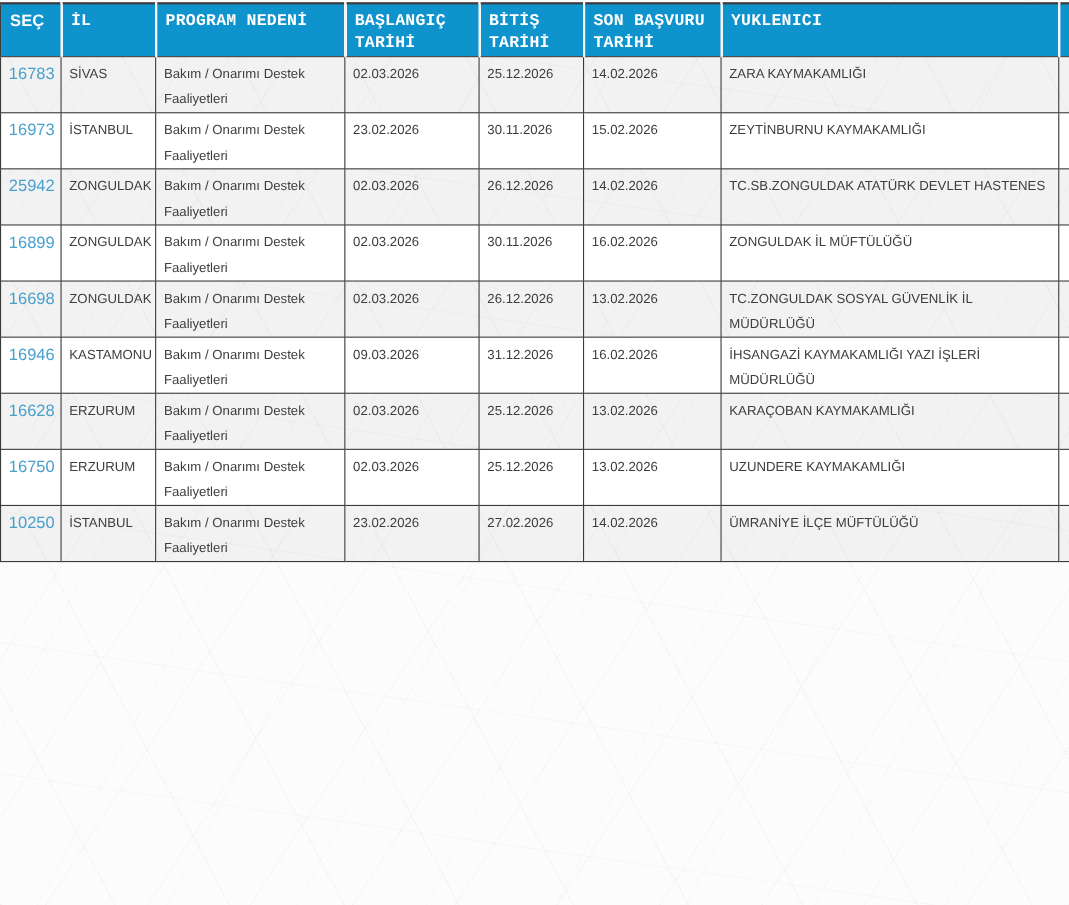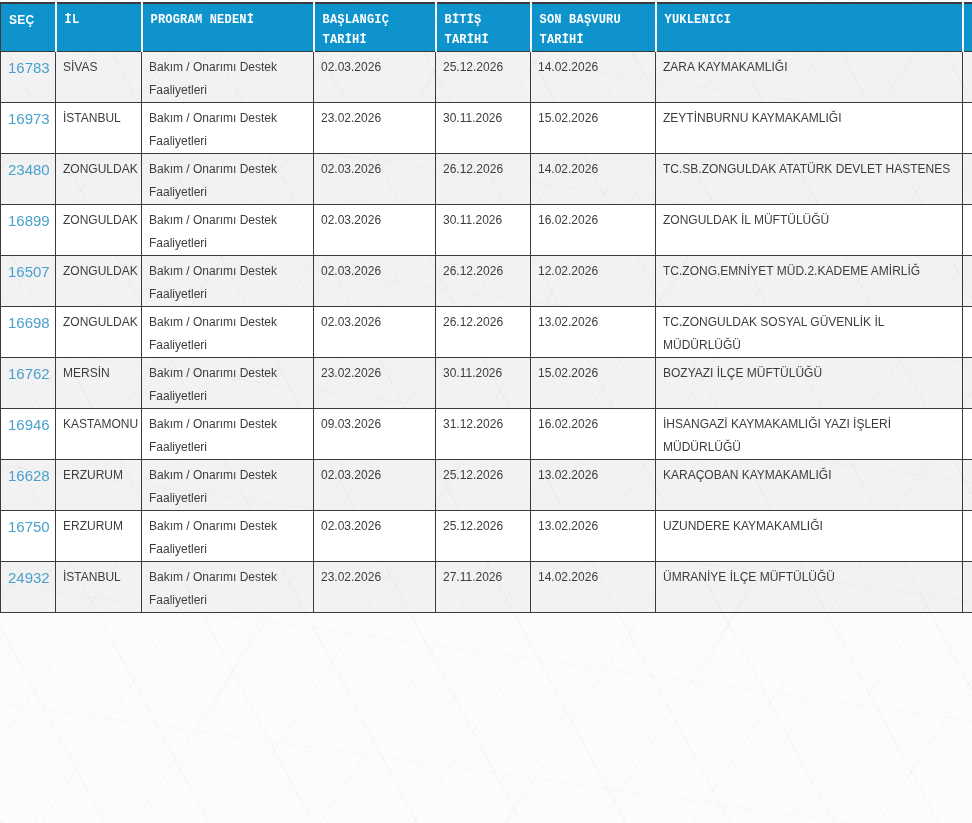--- a/index.html
+++ b/index.html
@@ -35,21 +35,21 @@
   col.c3 { width: 172px; }
   col.c4 { width: 122px; }
   col.c5 { width: 95px; }
   col.c6 { width: 125px; }
   col.c7 { width: 307px; }
   col.c8 { width: 10px; }
 
   thead th {
     background: var(--header-bg);
     color: var(--header-text);
-    font-size: 12px;
+    font-size: 15px;
     font-weight: bold;
     text-align: left;
     vertical-align: top;
     box-sizing: border-box;
     height: 48px;
     padding: 6px 6px 0 8px;
     line-height: 20px;
     letter-spacing: 0.2px;
     overflow: hidden;
   }
@@ -121,67 +121,47 @@
     <td><a class="id-link">16973</a></td>
     <td>İSTANBUL</td>
     <td>Bakım / Onarımı Destek Faaliyetleri</td>
     <td>23.02.2026</td>
     <td>30.11.2026</td>
     <td>15.02.2026</td>
     <td>ZEYTİNBURNU KAYMAKAMLIĞI</td>
     <td class="c-stub"></td>
   </tr>
       <tr>
-    <td><a class="id-link">23480</a></td>
+    <td><a class="id-link">25942</a></td>
     <td>ZONGULDAK</td>
     <td>Bakım / Onarımı Destek Faaliyetleri</td>
     <td>02.03.2026</td>
     <td>26.12.2026</td>
     <td>14.02.2026</td>
     <td>TC.SB.ZONGULDAK ATATÜRK DEVLET HASTENES</td>
     <td class="c-stub"></td>
   </tr>
       <tr>
     <td><a class="id-link">16899</a></td>
     <td>ZONGULDAK</td>
     <td>Bakım / Onarımı Destek Faaliyetleri</td>
     <td>02.03.2026</td>
     <td>30.11.2026</td>
     <td>16.02.2026</td>
     <td>ZONGULDAK İL MÜFTÜLÜĞÜ</td>
     <td class="c-stub"></td>
   </tr>
       <tr>
-    <td><a class="id-link">16507</a></td>
-    <td>ZONGULDAK</td>
-    <td>Bakım / Onarımı Destek Faaliyetleri</td>
-    <td>02.03.2026</td>
-    <td>26.12.2026</td>
-    <td>12.02.2026</td>
-    <td>TC.ZONG.EMNİYET MÜD.2.KADEME AMİRLİĞ</td>
-    <td class="c-stub"></td>
-  </tr>
-      <tr>
     <td><a class="id-link">16698</a></td>
     <td>ZONGULDAK</td>
     <td>Bakım / Onarımı Destek Faaliyetleri</td>
     <td>02.03.2026</td>
     <td>26.12.2026</td>
     <td>13.02.2026</td>
     <td>TC.ZONGULDAK SOSYAL GÜVENLİK İL MÜDÜRLÜĞÜ</td>
-    <td class="c-stub"></td>
-  </tr>
-      <tr>
-    <td><a class="id-link">16762</a></td>
-    <td>MERSİN</td>
-    <td>Bakım / Onarımı Destek Faaliyetleri</td>
-    <td>23.02.2026</td>
-    <td>30.11.2026</td>
-    <td>15.02.2026</td>
-    <td>BOZYAZI İLÇE MÜFTÜLÜĞÜ</td>
     <td class="c-stub"></td>
   </tr>
       <tr>
     <td><a class="id-link">16946</a></td>
     <td>KASTAMONU</td>
     <td>Bakım / Onarımı Destek Faaliyetleri</td>
     <td>09.03.2026</td>
     <td>31.12.2026</td>
     <td>16.02.2026</td>
     <td>İHSANGAZİ KAYMAKAMLIĞI YAZI İŞLERİ MÜDÜRLÜĞÜ</td>
@@ -201,23 +181,23 @@
     <td><a class="id-link">16750</a></td>
     <td>ERZURUM</td>
     <td>Bakım / Onarımı Destek Faaliyetleri</td>
     <td>02.03.2026</td>
     <td>25.12.2026</td>
     <td>13.02.2026</td>
     <td>UZUNDERE KAYMAKAMLIĞI</td>
     <td class="c-stub"></td>
   </tr>
       <tr>
-    <td><a class="id-link">24932</a></td>
+    <td><a class="id-link">10250</a></td>
     <td>İSTANBUL</td>
     <td>Bakım / Onarımı Destek Faaliyetleri</td>
     <td>23.02.2026</td>
-    <td>27.11.2026</td>
+    <td>27.02.2026</td>
     <td>14.02.2026</td>
     <td>ÜMRANİYE İLÇE MÜFTÜLÜĞÜ</td>
     <td class="c-stub"></td>
   </tr>
     </tbody>
 </table>
 
 </body></html>

